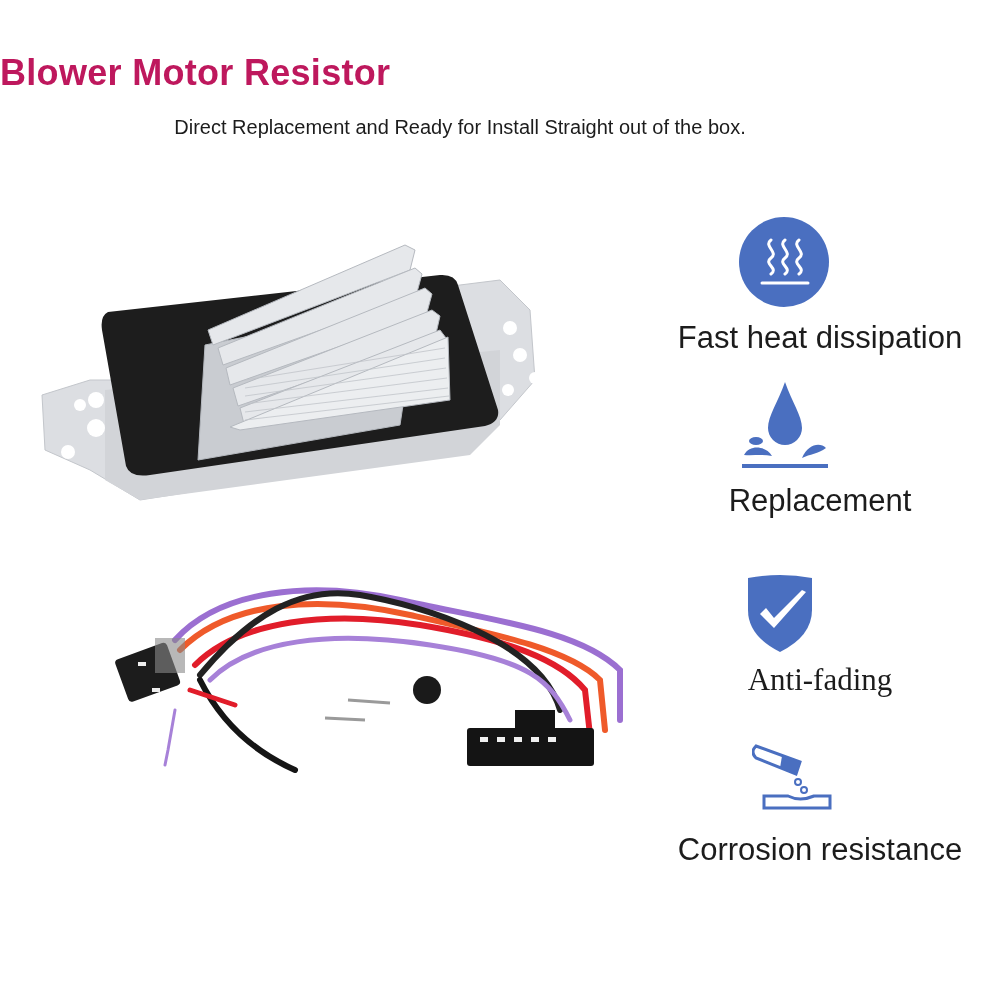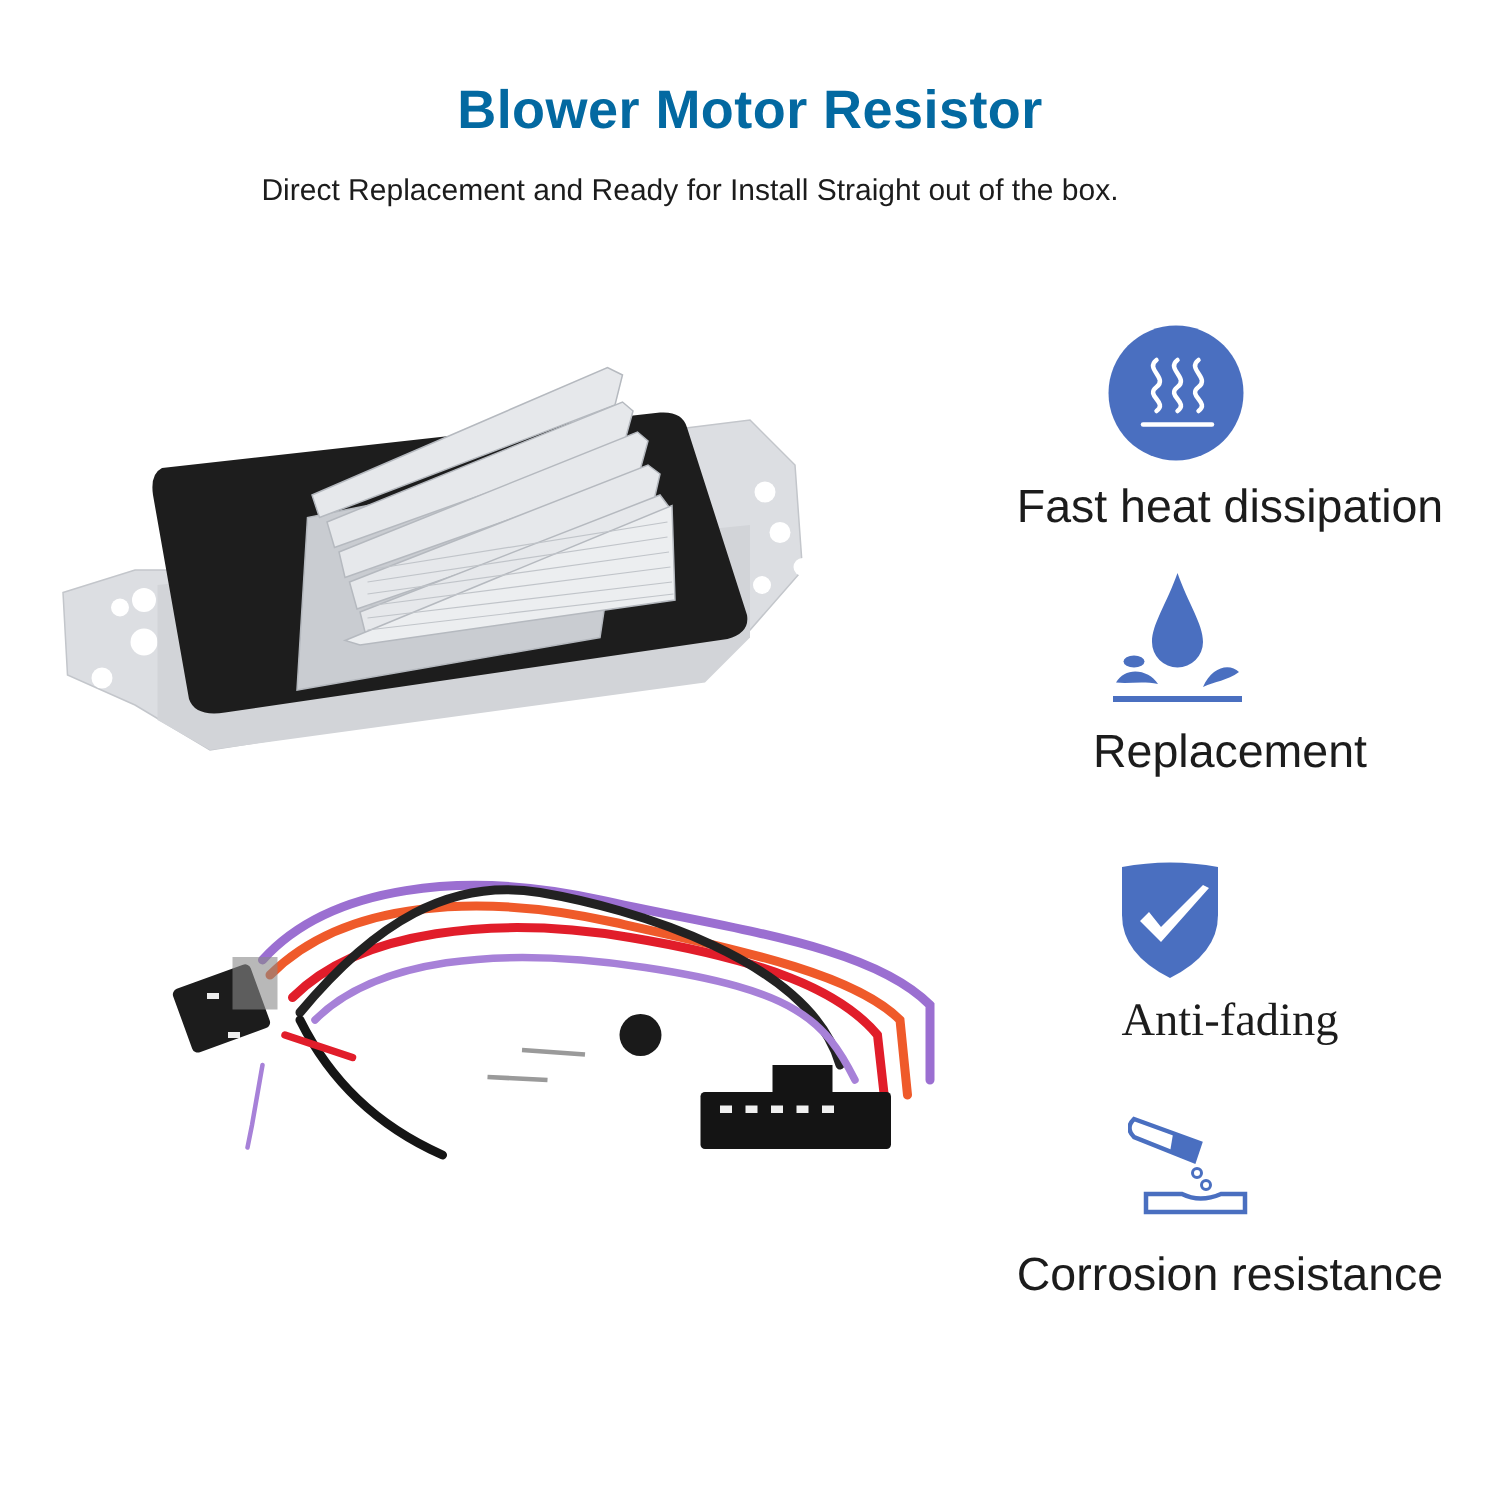--- a/index.html
+++ b/index.html
@@ -1,17 +1,17 @@
 <!DOCTYPE html>
 <html><head>
 <meta charset="utf-8">
 <style>
   html, body { margin:0; padding:0; }
   body { width:1000px; height:1000px; background:#ffffff; position:relative; overflow:hidden; font-family:"Liberation Sans", sans-serif; }
-  .title { position:absolute; left:0; width:1000px; top:52px; text-align:center; font-weight:bold; font-size:36px; color:#0369a1; letter-spacing:0.3px; }
+  .title { position:absolute; left:0; width:1000px; top:52px; font-weight:bold; font-size:36px; color:#be185d; letter-spacing:0.3px; }
   .subtitle { position:absolute; left:0; width:920px; top:116px; text-align:center; font-size:20px; color:#1c1c1c; }
   .feature-icon { position:absolute; }
   .feature-label { position:absolute; left:630px; width:380px; text-align:center; font-size:31px; color:#1c1c1c; }
   .product { position:absolute; }
 </style>
 </head>
 <body>
 
 <div class="title">Blower Motor Resistor</div>
 <div class="subtitle">Direct Replacement and Ready for Install Straight out of the box.</div>

